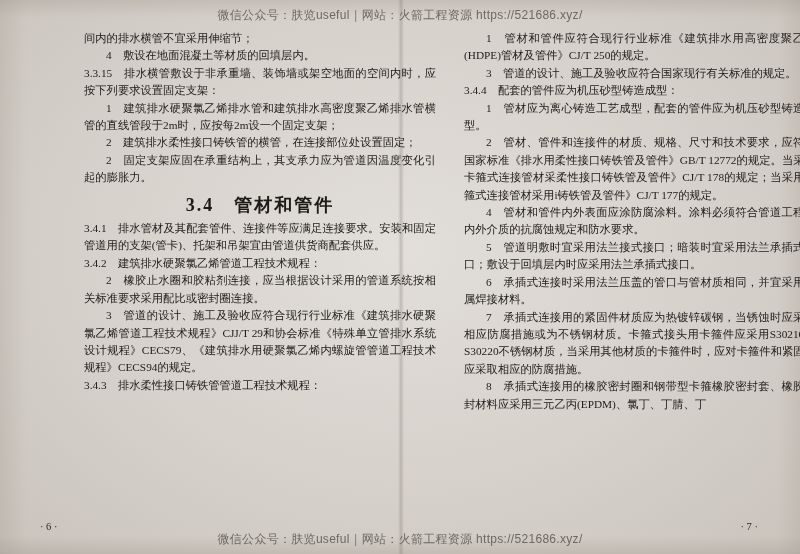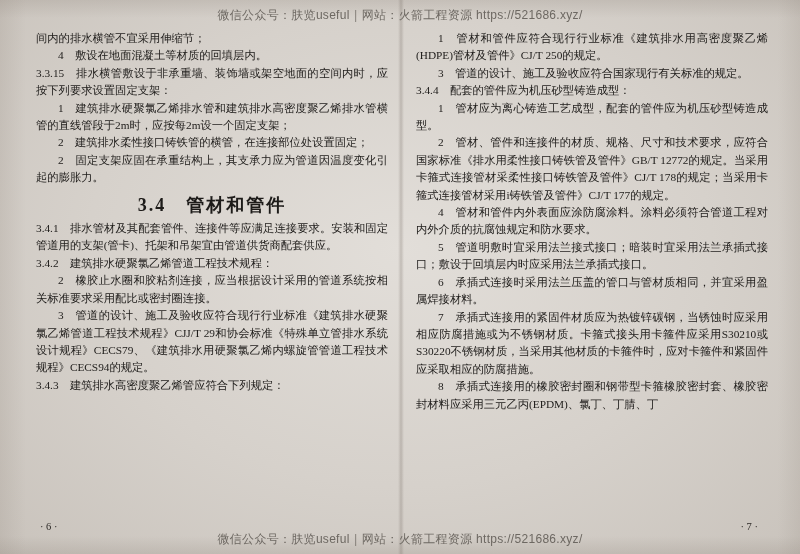--- a/index.html
+++ b/index.html
@@ -59,20 +59,21 @@
   }
   .col {
     position: absolute;
     top: 30px;
     width: 352px;
     height: 490px;
     font-size: 11.3px;
     line-height: 17.4px;
     color: #1d1b19;
     text-align: justify;
+    margin-left: 48px;
   }
   .col.left { left: 36px; }
   .col.right { left: 416px; }
 
   p {
     margin: 0;
     text-indent: 0;
   }
   .para {
     margin: 0;
@@ -112,21 +113,21 @@
     <p class="para indent1">1　建筑排水硬聚氯乙烯排水管和建筑排水高密度聚乙烯排水管横管的直线管段于2m时，应按每2m设一个固定支架；</p>
     <p class="para indent1">2　建筑排水柔性接口铸铁管的横管，在连接部位处设置固定；</p>
     <p class="para indent1">2　固定支架应固在承重结构上，其支承力应为管道因温度变化引起的膨胀力。</p>
 
     <div class="section-title">3.4　管材和管件</div>
 
     <p class="para">3.4.1　排水管材及其配套管件、连接件等应满足连接要求。安装和固定管道用的支架(管卡)、托架和吊架宜由管道供货商配套供应。</p>
     <p class="para">3.4.2　建筑排水硬聚氯乙烯管道工程技术规程：</p>
     <p class="para indent1">2　橡胶止水圈和胶粘剂连接，应当根据设计采用的管道系统按相关标准要求采用配比或密封圈连接。</p>
     <p class="para indent1">3　管道的设计、施工及验收应符合现行行业标准《建筑排水硬聚氯乙烯管道工程技术规程》CJJ/T 29和协会标准《特殊单立管排水系统设计规程》CECS79、《建筑排水用硬聚氯乙烯内螺旋管管道工程技术规程》CECS94的规定。</p>
-    <p class="para">3.4.3　建筑排水高密度聚乙烯管应符合下列规定：</p>
+    <p class="para">3.4.3　排水柔性接口铸铁管管道工程技术规程：</p>
   </div>
 
   <div class="col right">
     <p class="para indent1">1　管材和管件应符合现行行业标准《建筑排水用高密度聚乙烯(HDPE)管材及管件》CJ/T 250的规定。</p>
     <p class="para indent1">3　管道的设计、施工及验收应符合国家现行有关标准的规定。</p>
     <p class="para">3.4.4　配套的管件应为机压砂型铸造成型：</p>
     <p class="para indent1">1　管材应为离心铸造工艺成型，配套的管件应为机压砂型铸造成型。</p>
     <p class="para indent1">2　管材、管件和连接件的材质、规格、尺寸和技术要求，应符合国家标准《排水用柔性接口铸铁管及管件》GB/T 12772的规定。当采用卡箍式连接管材采柔性接口铸铁管及管件》CJ/T 178的规定；当采用卡箍式连接管材采用i铸铁管及管件》CJ/T 177的规定。</p>
     <p class="para indent1">4　管材和管件内外表面应涂防腐涂料。涂料必须符合管道工程对内外介质的抗腐蚀规定和防水要求。</p>
     <p class="para indent1">5　管道明敷时宜采用法兰接式接口；暗装时宜采用法兰承插式接口；敷设于回填层内时应采用法兰承插式接口。</p>

